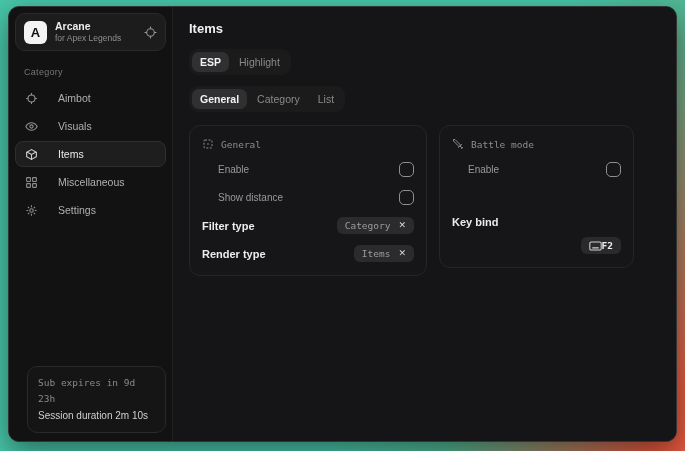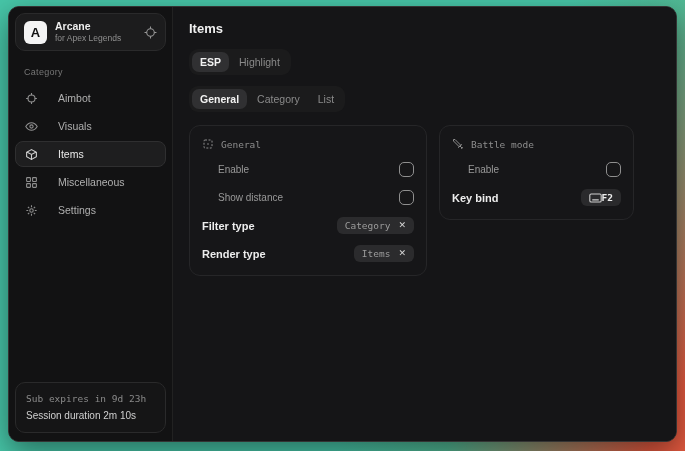--- a/index.html
+++ b/index.html
@@ -38,21 +38,21 @@
   .nav { display:flex; flex-direction:column; gap:2px; }
   .nav-item {
     display:flex; align-items:center; gap:20px; height:26px;
     padding:0 9px; border-radius:8px; border:1px solid transparent;
     color:#b0b0b0; font-size:10.5px; cursor:default;
   }
   .nav-item .ni { color:#8f8f8f; display:flex; }
   .nav-item.selected { background:#1e1e1f; border-color:#2f2f30; color:#e9e9e9; }
   .nav-item.selected .ni { color:#d0d0d0; }
   .side-footer {
-    position:absolute; left:6px; right:6px; bottom:8px;
+    position:absolute; left:18px; right:6px; bottom:8px;
     border:1px solid #2a2a2b; background:#151516; border-radius:10px;
     padding:8px 10px; line-height:1.7;
   }
   .sf-line1 { font-family:"DejaVu Sans Mono", monospace; font-size:9.5px; color:#8a8a8a; }
   .sf-line2 { font-size:10px; color:#cfcfcf; }
   
   .main { flex:1; background:#151517; padding:14px 16px; }
   .page-title { font-size:13px; font-weight:bold; color:#f0f0f0; }
   .tabgroup {
     display:inline-flex; gap:2px; background:#1b1b1c; border-radius:9px; padding:3px;
@@ -84,21 +84,21 @@
     background:transparent;
   }
   .chip {
     display:flex; align-items:center; gap:8px;
     background:#2b2b2d; border-radius:6px; padding:3px 8px;
   }
   .chip-val { font-size:9.5px; color:#9c9c9c; font-family:"DejaVu Sans Mono", monospace; }
   .chip-x { font-size:9px; color:#d6d6d6; line-height:1; cursor:default; }
   .keybind {
     display:flex; align-items:center; 
-    background:#2a2a2c; border-radius:6px; padding:3px 8px;
+    background:#2a2a2c; border-radius:6px; padding:3px 8px;margin-top:48px;
   }
   .keybind .kb-ic { color:#cfcfcf; display:flex; }
   .kb-val { font-size:9.5px; font-weight:bold; color:#ececec; font-family:"DejaVu Sans Mono", monospace; }
   svg { display:block; }
 </style>
 </head>
 <body>
 
 <div class="window">
 

